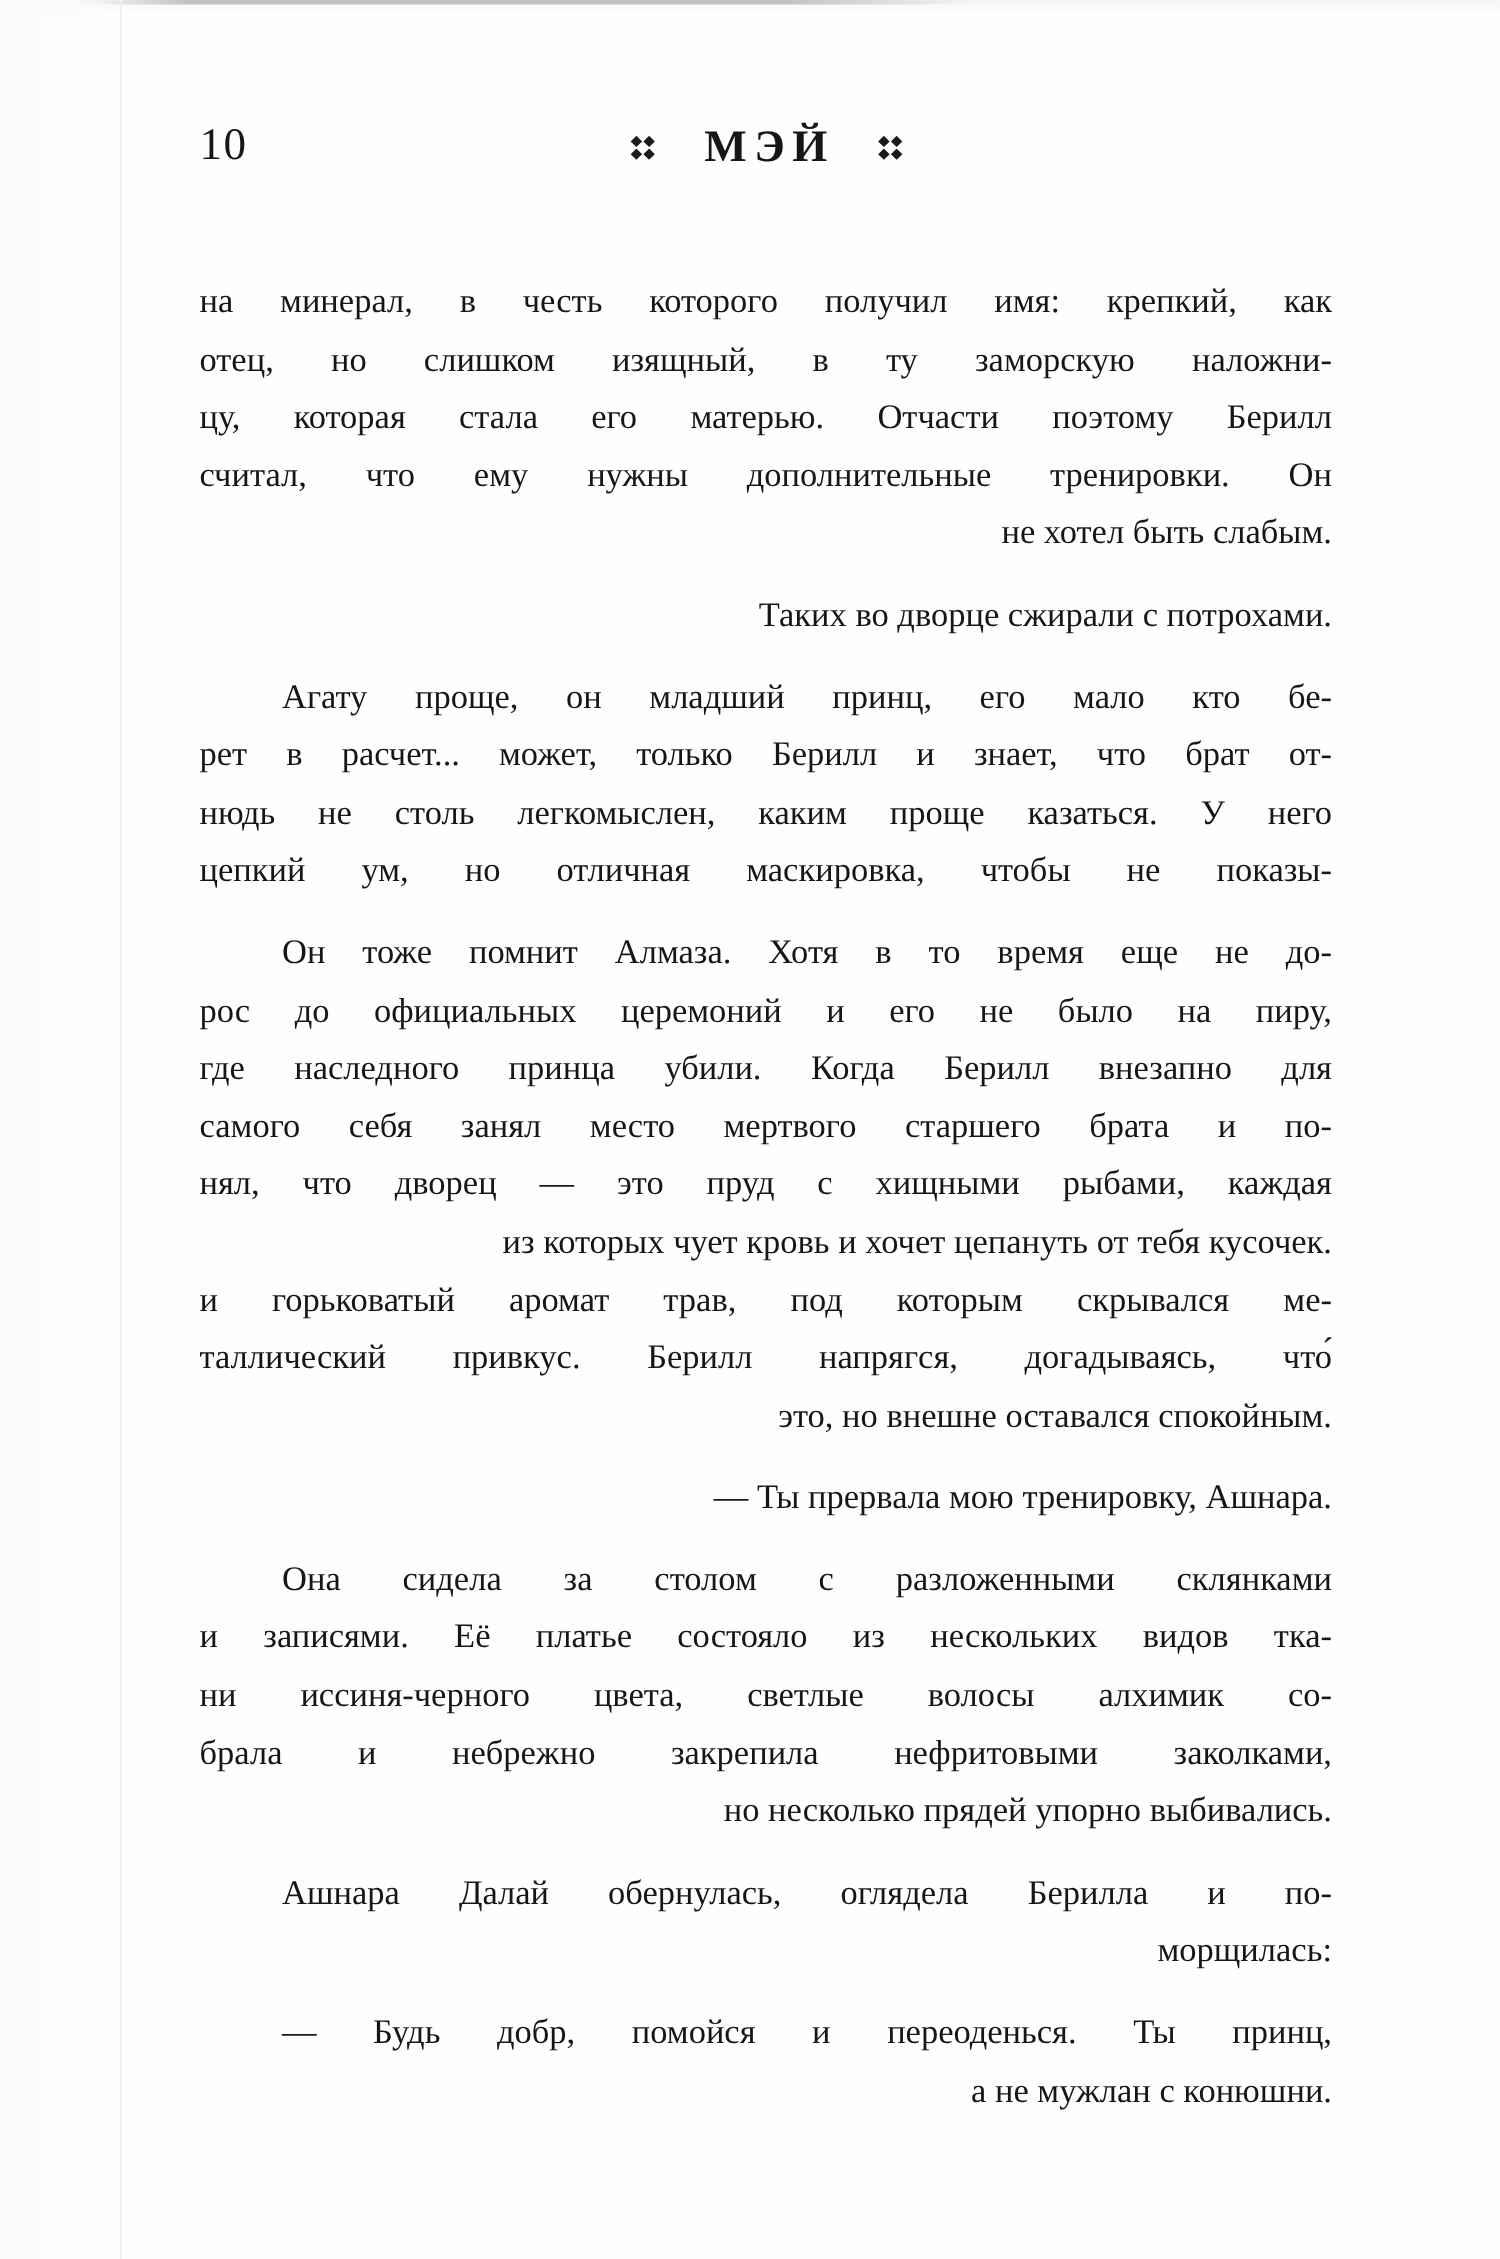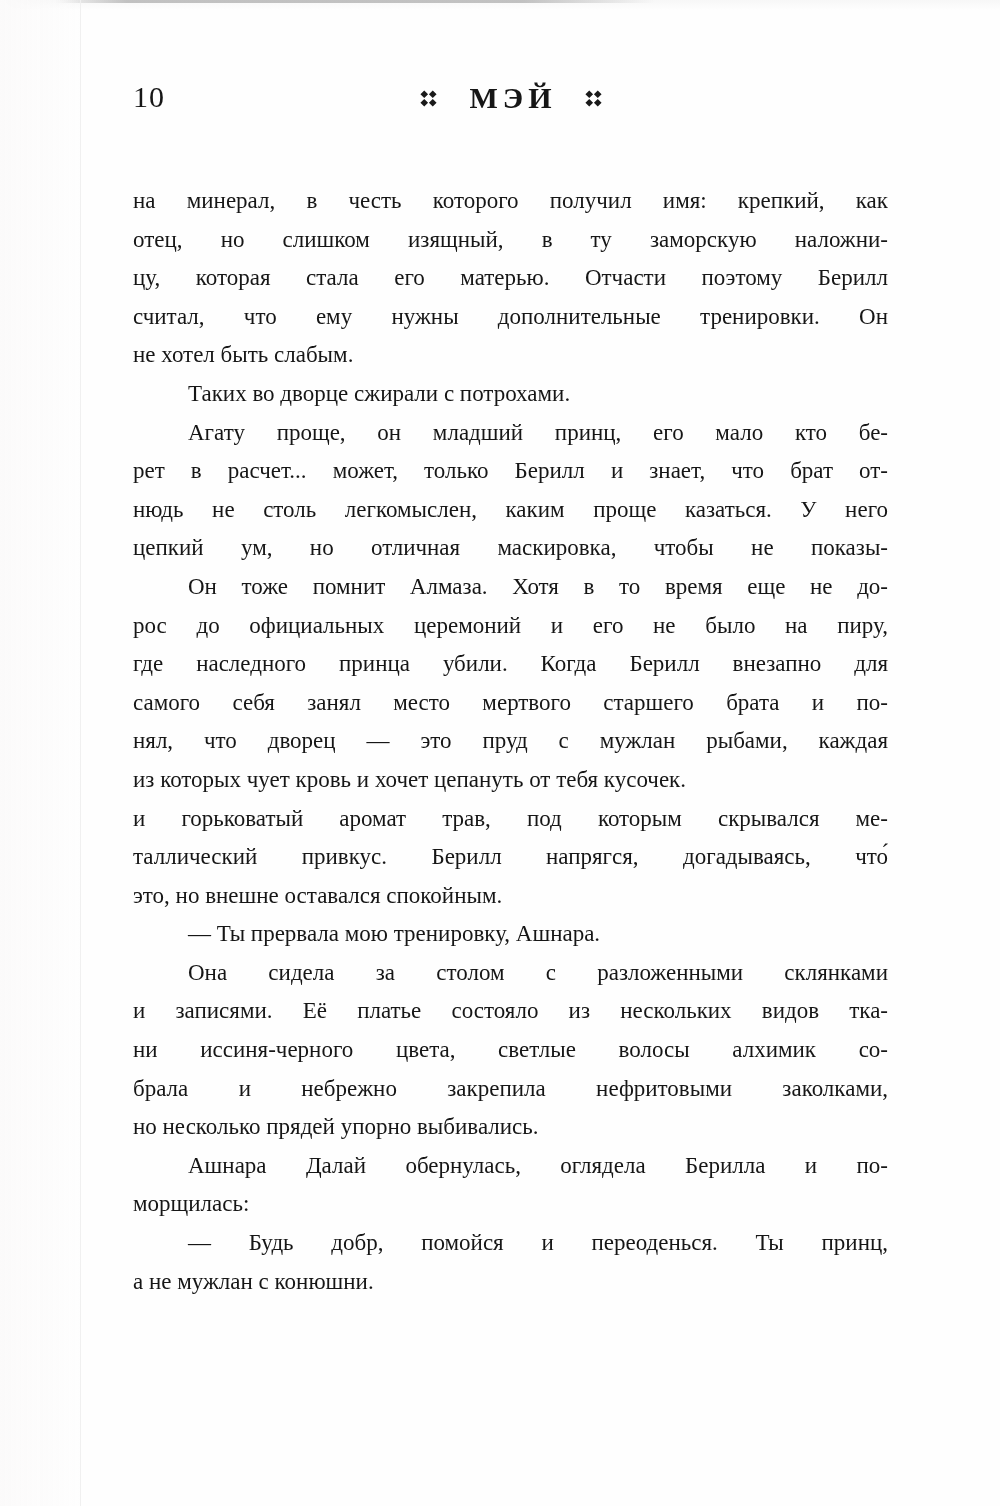--- a/index.html
+++ b/index.html
@@ -78,29 +78,30 @@
 
   .text-block {
     position: absolute;
     top: 182px;
     left: 133px;
     width: 755px;
     font-size: 23px;
     line-height: 38.6px;
   }
   .line {
-    text-align: left;
+    text-align: right;
     min-height: 38.6px;
   }
   .line.justify {
     text-align: justify;
     text-align-last: justify;
   }
   .line.indent {
     text-indent: 55px;
+    margin-top: 16px;
   }
 </style>
 </head>
 <body>
 
 <div class="page">
 
   <div class="scan-band-top"></div>
   <div class="scan-hairline-top"></div>
   <div class="scan-band-left"></div>
@@ -139,21 +140,21 @@
       <div class="line">не хотел быть слабым.</div>
       <div class="line indent">Таких во дворце сжирали с потрохами.</div>
       <div class="line indent justify">Агату проще, он младший принц, его мало кто бе-</div>
       <div class="line justify">рет в расчет... может, только Берилл и знает, что брат от-</div>
       <div class="line justify">нюдь не столь легкомыслен, каким проще казаться. У него</div>
       <div class="line justify">цепкий ум, но отличная маскировка, чтобы не показы-</div>
       <div class="line indent justify">Он тоже помнит Алмаза. Хотя в то время еще не до-</div>
       <div class="line justify">рос до официальных церемоний и его не было на пиру,</div>
       <div class="line justify">где наследного принца убили. Когда Берилл внезапно для</div>
       <div class="line justify">самого себя занял место мертвого старшего брата и по-</div>
-      <div class="line justify">нял, что дворец — это пруд с мужлан рыбами, каждая</div>
+      <div class="line justify">нял, что дворец — это пруд с хищными рыбами, каждая</div>
       <div class="line">из которых чует кровь и хочет цепануть от тебя кусочек.</div>
       <div class="line justify">и горьковатый аромат трав, под которым скрывался ме-</div>
       <div class="line justify">таллический привкус. Берилл напрягся, догадываясь, что́</div>
       <div class="line">это, но внешне оставался спокойным.</div>
       <div class="line indent">—  Ты прервала мою тренировку, Ашнара.</div>
       <div class="line indent justify">Она сидела за столом с разложенными склянками</div>
       <div class="line justify">и записями. Её платье состояло из нескольких видов тка-</div>
       <div class="line justify">ни иссиня-черного цвета, светлые волосы алхимик со-</div>
       <div class="line justify">брала и небрежно закрепила нефритовыми заколками,</div>
       <div class="line">но несколько прядей упорно выбивались.</div>

